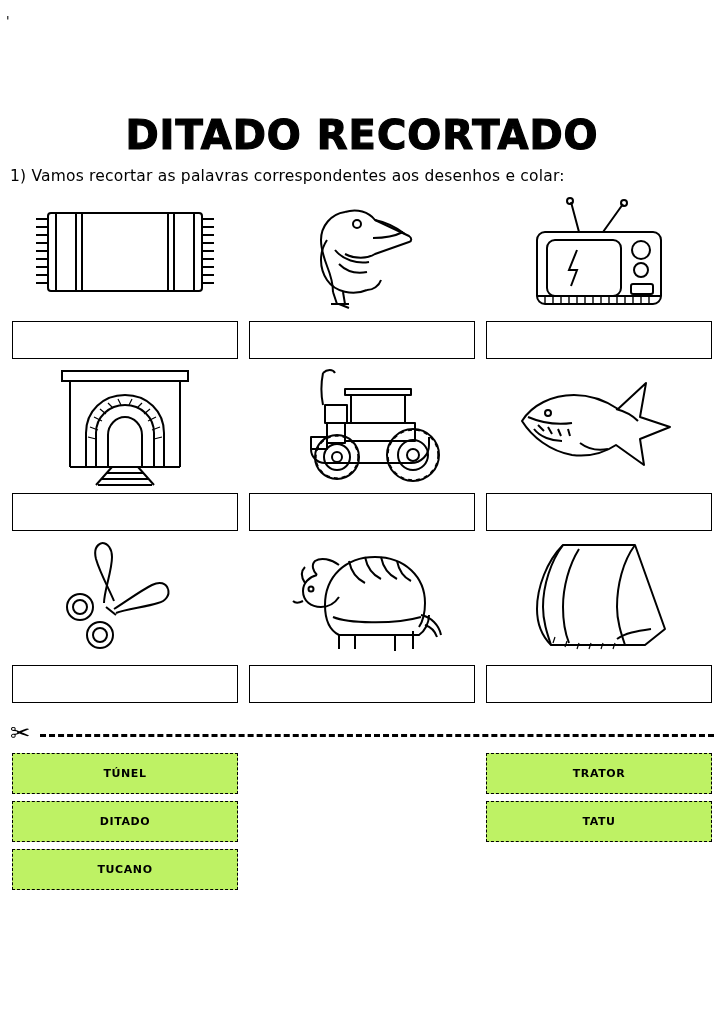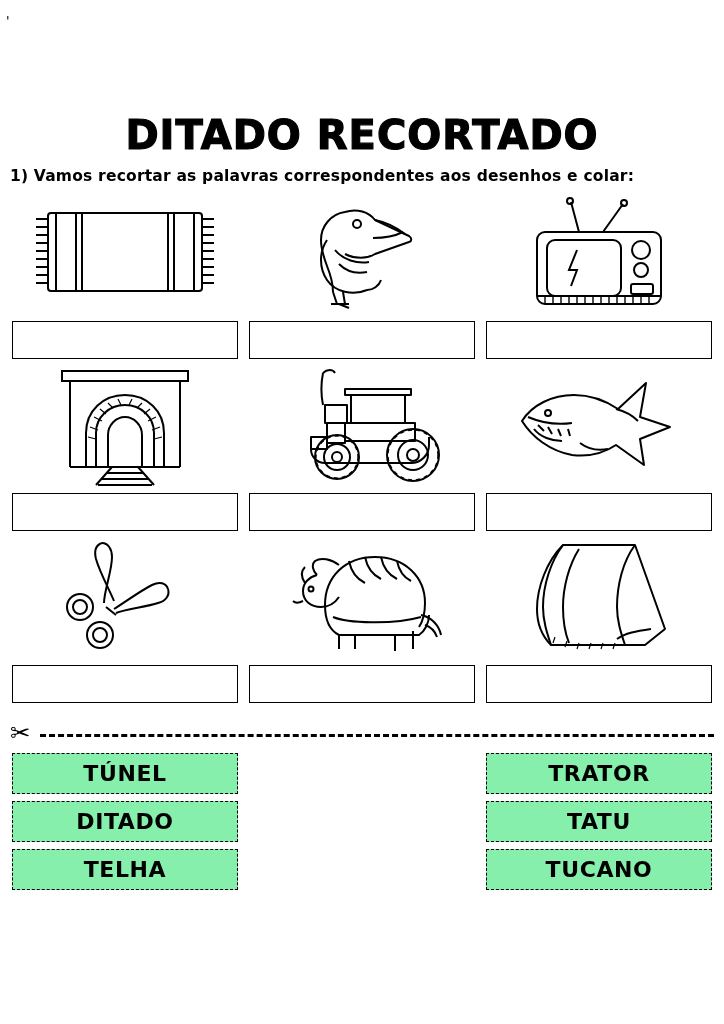--- a/index.html
+++ b/index.html
@@ -36,21 +36,21 @@
     font-size: 40px;
     letter-spacing: 1px;
     margin: 0;
     padding-top: 112px;
     text-transform: uppercase;
     -webkit-text-stroke: 1.2px #000;
   }
   .instruction {
     margin: 8px 10px 0 10px;
     font-size: 15.5px;
-    font-weight: bold;
+    font-weight: normal;
     line-height: 1.35;
     text-align: justify;
     letter-spacing: 0.2px;
   }
   .grid-row {
     display: flex;
     justify-content: space-between;
     padding: 0 12px;
     box-sizing: border-box;
     width: 724px;
@@ -107,24 +107,24 @@
     margin-bottom: 7px;
   }
   .word-cell {
     width: 226px;
     height: 41px;
     border: 1.6px dashed #000;
     box-sizing: border-box;
     display: flex;
     align-items: center;
     justify-content: center;
-    font-size: 22px;
+    font-size: 11px;
     font-weight: bold;
     letter-spacing: 0.6px;
-    background: #86efac;
+    background: #bef264;
   }
   svg { display: block; }
 </style>
 </head>
 <body>
 
 <div class="page">
 
   <div class="stray-mark">'</div>
 
@@ -361,18 +361,17 @@
   <div class="word-grid">
     <div class="word-row">
       <div class="word-cell">TÚNEL</div>
       <div class="word-cell">TRATOR</div>
     </div>
     <div class="word-row">
       <div class="word-cell">DITADO</div>
       <div class="word-cell">TATU</div>
     </div>
     <div class="word-row">
-      <div class="word-cell">TELHA</div>
       <div class="word-cell">TUCANO</div>
     </div>
   </div>
 
 </div>
 
 </body></html>

